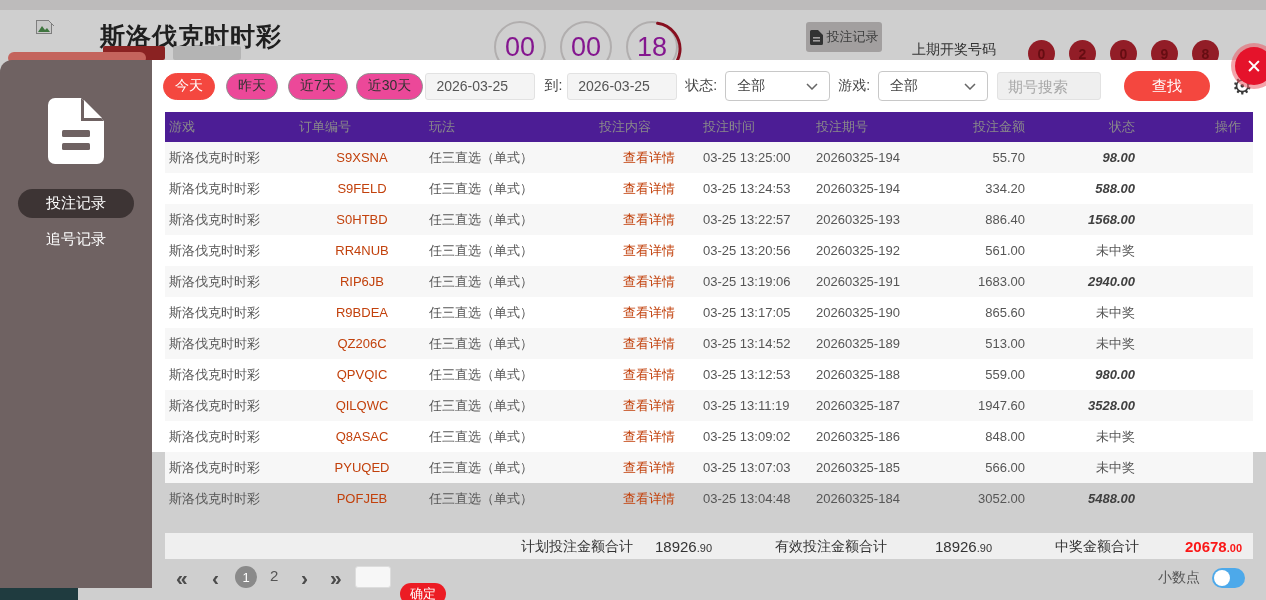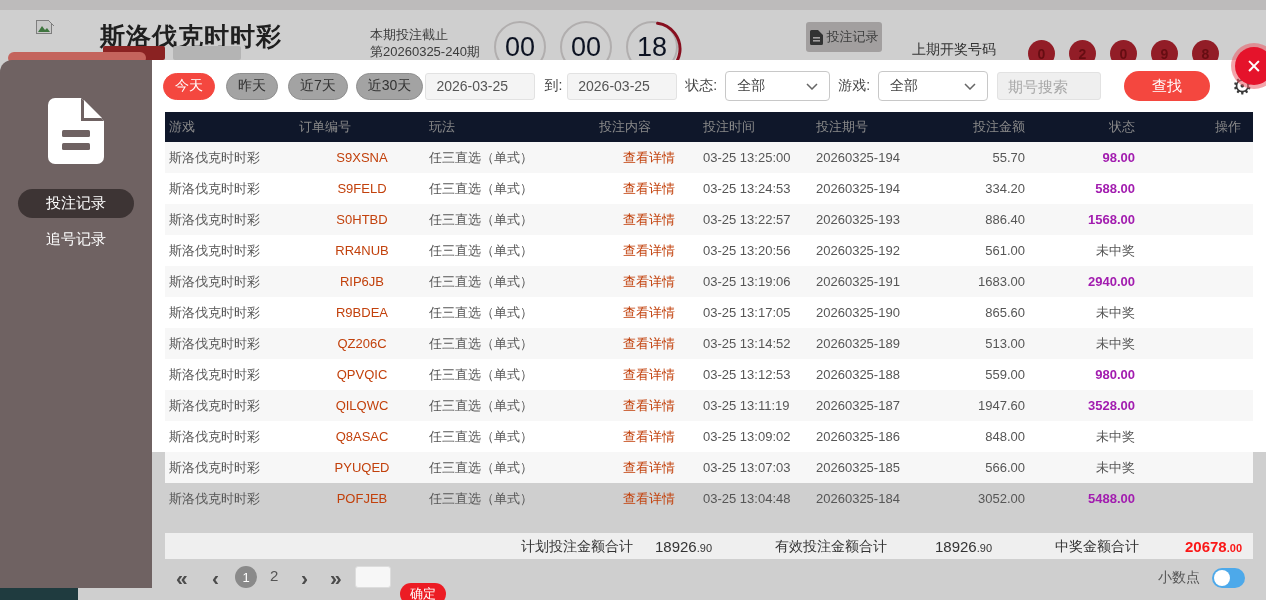--- a/index.html
+++ b/index.html
@@ -12,21 +12,21 @@
   .top-strip { position:absolute; left:0; top:0; width:1266px; height:10px; background:#e7e4e4; }
   .broken-img { position:absolute; left:36px; top:20px; }
   .pg-title { position:absolute; left:100px; top:20px; font-size:25px; font-weight:bold; color:#262626; letter-spacing:1px; }
   .pg-btn-red { position:absolute; left:103px; top:46px; width:62px; height:14px; background:#a92a2a; border-radius:2px; }
   .pg-btn-gray { position:absolute; left:173px; top:46px; width:68px; height:14px; background:#dcdcdc; border-radius:2px; }
   .salmon-bar { position:absolute; left:8px; top:52px; width:138px; height:12px; background:#f07a72; border-radius:7px; }
   .dark-corner { position:absolute; left:0; top:584px; width:78px; height:16px; background:#27494d; }
   .deadline { position:absolute; left:370px; top:26px; font-size:13px; color:#4a4a4a; line-height:17px; }
   .cd-wrap { position:absolute; left:494px; top:21px; display:flex; gap:14px; }
   .cd-circle { position:relative; width:52px; height:52px; border:2px solid #d8d5d5; border-radius:50%;
-    display:flex; align-items:center; justify-content:center; font-size:27px; color:#0f172a; background:transparent; }
+    display:flex; align-items:center; justify-content:center; font-size:27px; color:#a21caf; background:transparent; }
   .cd-arc { position:absolute; left:-2px; top:-2px; }
   .hdr-betrec { position:absolute; left:806px; top:22px; width:76px; height:30px; background:#c6c3c3; border-radius:3px;
     display:flex; align-items:center; justify-content:center; gap:4px; font-size:13px; color:#4c4c4c; }
   .last-draw-label { position:absolute; left:912px; top:41px; font-size:14px; color:#3e3e3e; }
   .balls { position:absolute; left:1028px; top:40px; display:flex; gap:14px; }
   .ball { width:27px; height:27px; border-radius:50%; background:#b32430; color:#7c1016; font-weight:bold;
     font-size:14px; display:flex; align-items:center; justify-content:center; }
 
   .dim { position:absolute; inset:0; background:rgba(0,0,0,0.18); z-index:5; }
 
@@ -42,21 +42,21 @@
 
   
   .modal { position:absolute; left:152px; top:60px; width:1114px; height:392px; background:#fff; z-index:10; }
   .close-x { position:absolute; left:1235px; top:47px; width:38px; height:38px; border-radius:50%;
     background:#e5132b; color:#fff; font-size:19px; font-weight:bold; display:flex; align-items:center;
     justify-content:center; z-index:12; box-shadow:0 0 0 4px rgba(235,90,100,0.55); cursor:pointer; }
 
   
   .fbar { position:absolute; left:11px; top:11px; height:30px; display:flex; align-items:center; }
   .pill { height:27px; border-radius:14px; font-size:14px; display:flex; align-items:center;
-    justify-content:center; cursor:pointer; background:#a3a3a3; border:1px solid #8f8f8f; color:#333; padding:0 11px; }
+    justify-content:center; cursor:pointer; background:#ec4899; border:1px solid #8f8f8f; color:#333; padding:0 11px; }
   .pill.active { background:#f4473f; border-color:#f4473f; color:#fff; }
   .p-zuo { margin-left:11px; } .p-7 { margin-left:10px; } .p-30 { margin-left:8px; }
   .date-inp { margin-left:2px; width:110px; height:27px; background:#f4f4f4; border:1px solid #e2e2e2;
     border-radius:3px; font-size:14px; color:#555; padding-left:10px; font-family:inherit; }
   .date-inp.d2 { margin-left:5px; }
   .flabel { font-size:14px; color:#444; margin-left:9px; white-space:nowrap; }
   .flabel.lz { margin-left:8px; }
   .sel { margin-left:8px; width:105px; height:30px; border:1px solid #c8c8c8; border-radius:4px; background:#fff;
     display:flex; align-items:center; justify-content:space-between; padding:0 11px; font-size:14px; color:#444; cursor:pointer; }
   .sel.sel2 { width:110px; }
@@ -64,27 +64,27 @@
     border-radius:3px; font-size:15px; color:#555; padding-left:10px; font-family:inherit; }
   .search-inp::placeholder { color:#a8a8a8; }
   .find-btn { margin-left:23px; width:86px; height:30px; border:none; border-radius:15px; background:#f4473f;
     color:#fff; font-size:15px; cursor:pointer; font-family:inherit; }
   .gear { margin-left:22px; font-size:23px; color:#3a3a3a; cursor:pointer; line-height:1; }
 
   
   .tbl { position:absolute; left:13px; top:52px; width:1088px; }
   .trow { display:grid; grid-template-columns:130px 130px 170px 104px 113px 130px 85px 110px 1fr;
     align-items:center; height:31px; font-size:13px; color:#565656; }
-  .thead { height:30px; background:#0f172a; color:#8a8a8a; }
+  .thead { height:30px; background:#4c1d95; color:#8a8a8a; }
   .td { padding-left:4px; white-space:nowrap; overflow:hidden; }
   .td.r { text-align:right; padding-left:0; padding-right:2px; }
   .td.ra { text-align:right; padding-right:12px; }
   .tbody .trow:nth-child(odd) { background:#f7f7f7; }
   .link { color:#c2410c; cursor:pointer;text-align:center; }
-  .c-status.win { color:#a21caf; font-weight:bold; }
+  .c-status.win { color:#404040; font-weight:bold;font-style:italic; }
   .c-status.lose { color:#565656; }
 
   
   .summary { position:absolute; left:13px; top:473px; width:1088px; height:26px; background:#efefef; }
   .s-abs { position:absolute; top:478px; font-size:14px; color:#333; white-space:nowrap; }
   .s-val { font-size:15px; }
   .s-val .dec { font-size:11px; }
   .s-val.red { color:#fb1717; font-weight:bold; }
 
   
@@ -118,24 +118,20 @@
         <path d="M12 0 L18 6" stroke="#9a9a9a" stroke-width="1"></path>
       </svg>
     </span>
 
     <div class="pg-title">斯洛伐克时时彩</div>
     <div class="pg-btn-red"></div>
     <div class="pg-btn-gray"></div>
     <div class="salmon-bar"></div>
     <div class="dark-corner"></div>
 
-    <div class="deadline">
-      <div>本期投注截止</div>
-      <div>第20260325-240期</div>
-    </div>
 
     <div class="cd-wrap">
       <div class="cd-circle">00</div>
       <div class="cd-circle">00</div>
       <div class="cd-circle">
         <svg class="cd-arc" width="56" height="56" viewBox="0 0 56 56">
           <circle cx="28" cy="28" r="26" fill="none" stroke="#a51326" stroke-width="3" stroke-dasharray="57 106" transform="rotate(-82 28 28)" stroke-linecap="round"></circle>
         </svg>
         <span>18</span>
       </div>

